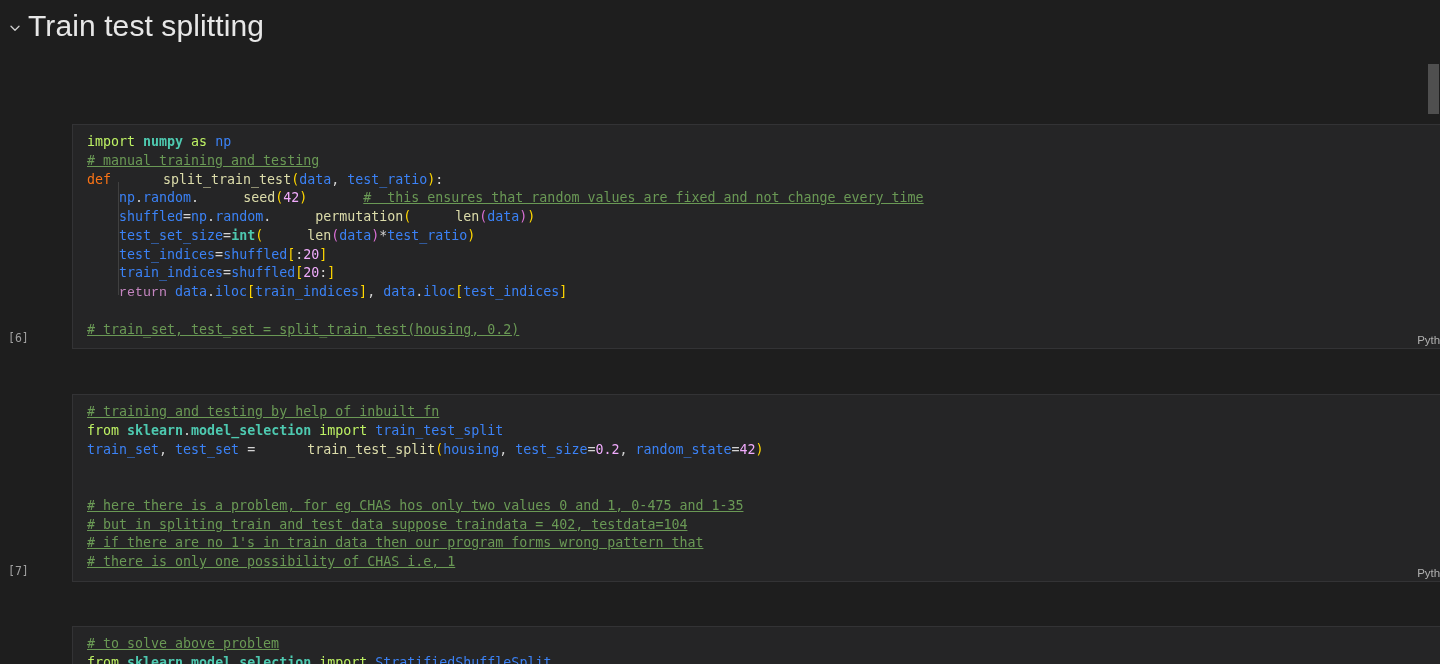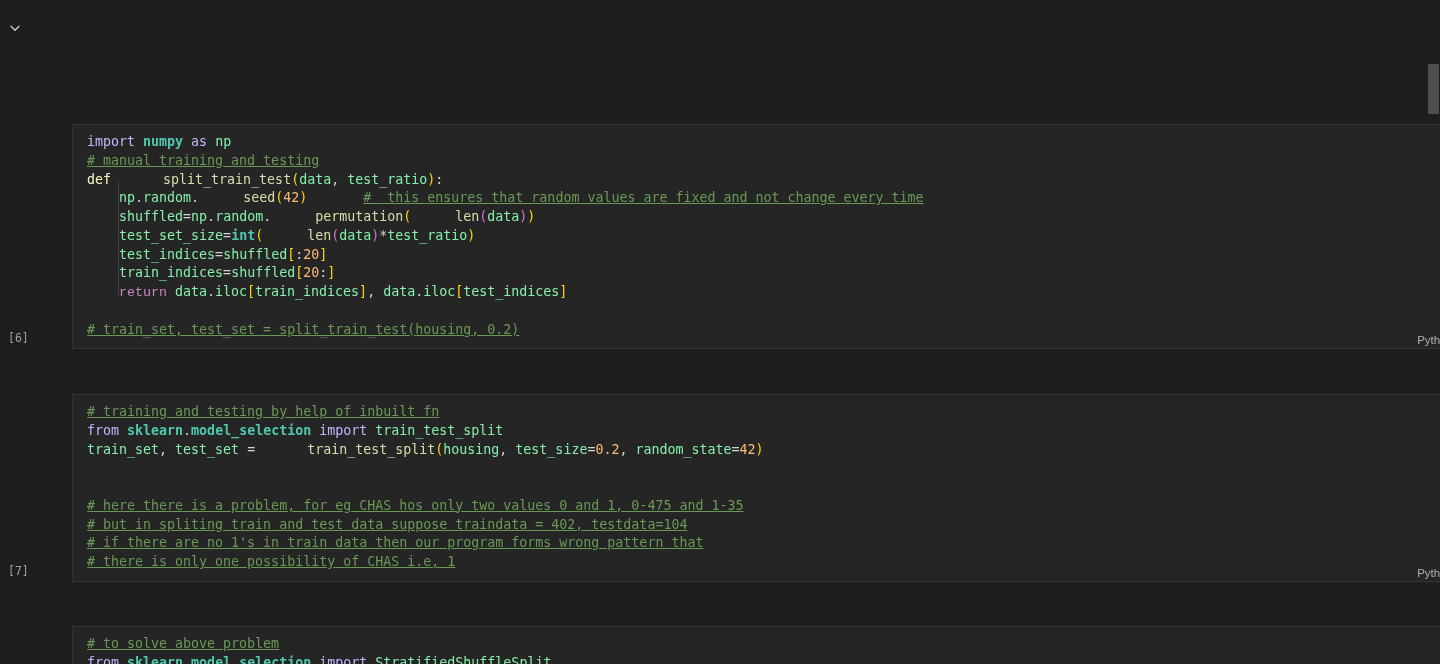--- a/index.html
+++ b/index.html
@@ -99,27 +99,27 @@
   .lang-label {
     position: absolute;
     right: 6px;
     bottom: 2px;
     font-family: "Liberation Sans", sans-serif;
     font-size: 11.5px;
     color: #b0b0b0;
   }
 
   
-  .t-kw       { color: #fef9c3; margin-top: 18px; }   
-  .t-kw2      { color: #c4b5fd; }   
+  .t-kw       { color: #f97316; margin-top: 18px; }   
+  .t-kw2      { color: #bef264; }   
   .t-ctrl     { color: #c586c0; font-family: Liberation Mono, monospace; }
   .t-mod      { color: #4ec9b0; font-weight: bold; }   
   .t-fn       { color: #dcdcaa; margin-left: 44px; }   
-  .t-var      { color: #86efac; margin-top: 36px; }   
-  .t-num      { color: #fdba74; }   
+  .t-var      { color: #3b82f6; margin-top: 36px; }   
+  .t-num      { color: #f0abfc; }   
   .t-cmt      { color: #6a9955; text-decoration: underline; }   
   .t-punc     { color: #d4d4d4; }   
   .t-par1     { color: #ffd700; }   
   .t-par2     { color: #da70d6; }   
   .t-op       { color: #d4d4d4; }
 
   
   #vscrollbar {
     position: absolute;
     top: 0;
@@ -138,20 +138,21 @@
 </style>
 </head>
 <body>
 
 <div id="notebook-header">
   <span id="collapse-chevron">
     <svg width="14" height="14" viewBox="0 0 14 14" aria-hidden="true">
       <path d="M3 5.2 L7 9.2 L11 5.2" fill="none" stroke="#cfcfcf" stroke-width="1.3" stroke-linecap="round" stroke-linejoin="round"></path>
     </svg>
   </span>
+  <span id="notebook-title">Train test splitting</span>
 </div>
 
 <div id="cells-scroll">
   <div id="cells-container">
       <div class="cell" style="position: absolute; top: 72px; left: 0px;">
         <div class="cell-shell" style="margin-left: 36px; height: 225px;">
           <div class="code-area"><div class="indent-guide" style="left: 45px; top: 57px; height: 113px;"></div><div class="code-line"><span class="t-kw2">import</span><span class="t-punc"> </span><span class="t-mod">numpy</span><span class="t-punc"> </span><span class="t-kw2">as</span><span class="t-punc"> </span><span class="t-var">np</span></div><div class="code-line"><span class="t-cmt"># manual training and testing</span></div><div class="code-line"><span class="t-kw">def</span><span class="t-punc"> </span><span class="t-fn">split_train_test</span><span class="t-par1">(</span><span class="t-var">data</span><span class="t-punc">, </span><span class="t-var">test_ratio</span><span class="t-par1">)</span><span class="t-punc">:</span></div><div class="code-line"><span class="t-punc">    </span><span class="t-var">np</span><span class="t-punc">.</span><span class="t-var">random</span><span class="t-punc">.</span><span class="t-fn">seed</span><span class="t-par1">(</span><span class="t-num">42</span><span class="t-par1">)</span><span class="t-punc">       </span><span class="t-cmt">#  this ensures that random values are fixed and not change every time</span></div><div class="code-line"><span class="t-punc">    </span><span class="t-var">shuffled</span><span class="t-op">=</span><span class="t-var">np</span><span class="t-punc">.</span><span class="t-var">random</span><span class="t-punc">.</span><span class="t-fn">permutation</span><span class="t-par1">(</span><span class="t-fn">len</span><span class="t-par2">(</span><span class="t-var">data</span><span class="t-par2">)</span><span class="t-par1">)</span></div><div class="code-line"><span class="t-punc">    </span><span class="t-var">test_set_size</span><span class="t-op">=</span><span class="t-mod">int</span><span class="t-par1">(</span><span class="t-fn">len</span><span class="t-par2">(</span><span class="t-var">data</span><span class="t-par2">)</span><span class="t-op">*</span><span class="t-var">test_ratio</span><span class="t-par1">)</span></div><div class="code-line"><span class="t-punc">    </span><span class="t-var">test_indices</span><span class="t-op">=</span><span class="t-var">shuffled</span><span class="t-par1">[</span><span class="t-punc">:</span><span class="t-num">20</span><span class="t-par1">]</span></div><div class="code-line"><span class="t-punc">    </span><span class="t-var">train_indices</span><span class="t-op">=</span><span class="t-var">shuffled</span><span class="t-par1">[</span><span class="t-num">20</span><span class="t-punc">:</span><span class="t-par1">]</span></div><div class="code-line"><span class="t-punc">    </span><span class="t-ctrl">return</span><span class="t-punc"> </span><span class="t-var">data</span><span class="t-punc">.</span><span class="t-var">iloc</span><span class="t-par1">[</span><span class="t-var">train_indices</span><span class="t-par1">]</span><span class="t-punc">, </span><span class="t-var">data</span><span class="t-punc">.</span><span class="t-var">iloc</span><span class="t-par1">[</span><span class="t-var">test_indices</span><span class="t-par1">]</span></div><div class="code-line blank">&nbsp;</div><div class="code-line"><span class="t-cmt"># train_set, test_set = split_train_test(housing, 0.2)</span></div></div>
           <div class="lang-label">Python</div>
         </div>
         <div class="exec-count" style="top: 207px;">[6]</div>

